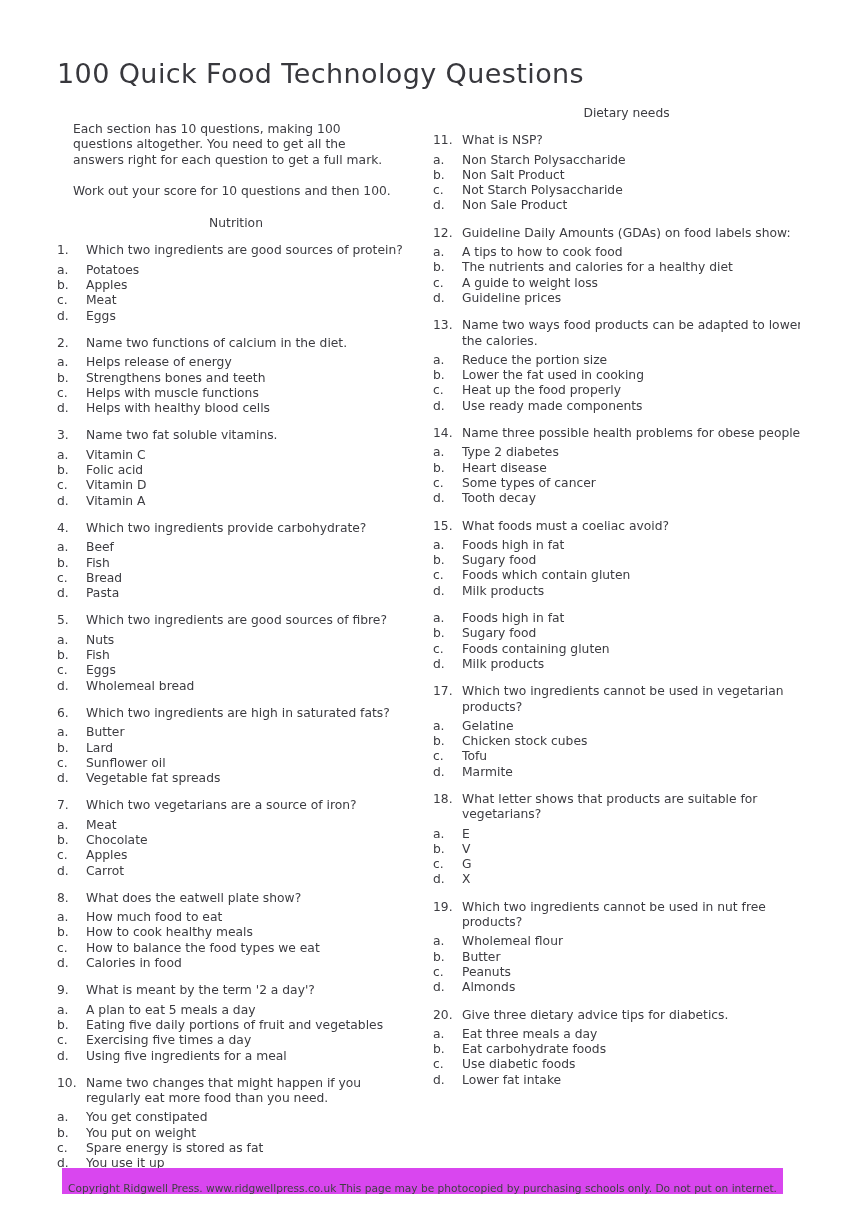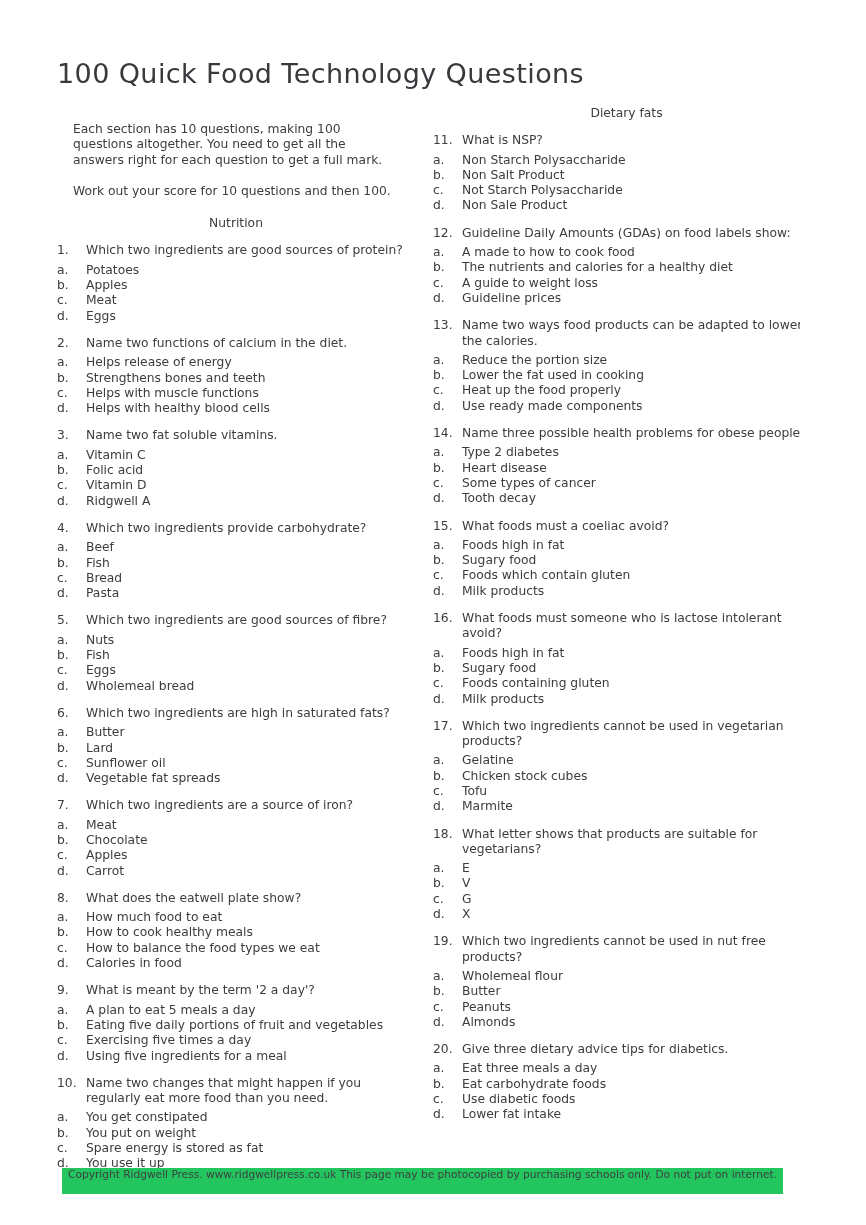--- a/index.html
+++ b/index.html
@@ -88,23 +88,23 @@
   .opt-text {
     flex: 1;
     min-width: 0;
   }
   .footer-bar {
     position: absolute;
     left: 62px;
     top: 1168px;
     width: 721px;
     height: 26px;
-    background: #22c55e;
+    background: #d946ef;
     display: flex;
-    align-items: flex-start;
+    align-items: flex-end;
     justify-content: center;
   }
   .footer-text {
     font-size: 10.6px;
     color: #3f3f42;
     white-space: nowrap;
   }
   .page-number {
     position: absolute;
     left: 821px;
@@ -190,21 +190,21 @@
               <div class="opt-row">
     <span class="opt-letter">b.</span>
     <span class="opt-text">Folic acid</span>
   </div>
               <div class="opt-row">
     <span class="opt-letter">c.</span>
     <span class="opt-text">Vitamin D</span>
   </div>
               <div class="opt-row">
     <span class="opt-letter">d.</span>
-    <span class="opt-text">Ridgwell A</span>
+    <span class="opt-text">Vitamin A</span>
   </div>
             </div>
   </div>
           <div class="q-block">
     <div class="q-row">
       <span class="q-num">4.</span>
       <span class="q-text">Which two ingredients provide carbohydrate?</span>
     </div>
     <div class="opts">
               <div class="opt-row">
@@ -269,21 +269,21 @@
   </div>
               <div class="opt-row">
     <span class="opt-letter">d.</span>
     <span class="opt-text">Vegetable fat spreads</span>
   </div>
             </div>
   </div>
           <div class="q-block">
     <div class="q-row">
       <span class="q-num">7.</span>
-      <span class="q-text">Which two ingredients are a source of iron?</span>
+      <span class="q-text">Which two vegetarians are a source of iron?</span>
     </div>
     <div class="opts">
               <div class="opt-row">
     <span class="opt-letter">a.</span>
     <span class="opt-text">Meat</span>
   </div>
               <div class="opt-row">
     <span class="opt-letter">b.</span>
     <span class="opt-text">Chocolate</span>
   </div>
@@ -366,21 +366,21 @@
               <div class="opt-row">
     <span class="opt-letter">d.</span>
     <span class="opt-text">You use it up</span>
   </div>
             </div>
   </div>
         </div>
     </div>
 
     <div class="col-right body-text">
-      <h2 class="section-heading">Dietary fats</h2>
+      <h2 class="section-heading">Dietary needs</h2>
       <div>
           <div class="q-block">
     <div class="q-row">
       <span class="q-num">11.</span>
       <span class="q-text">What is NSP?</span>
     </div>
     <div class="opts">
               <div class="opt-row">
     <span class="opt-letter">a.</span>
     <span class="opt-text">Non Starch Polysaccharide</span>
@@ -400,21 +400,21 @@
             </div>
   </div>
           <div class="q-block">
     <div class="q-row">
       <span class="q-num">12.</span>
       <span class="q-text">Guideline Daily Amounts (GDAs) on food labels show:</span>
     </div>
     <div class="opts">
               <div class="opt-row">
     <span class="opt-letter">a.</span>
-    <span class="opt-text">A made to how to cook food</span>
+    <span class="opt-text">A tips to how to cook food</span>
   </div>
               <div class="opt-row">
     <span class="opt-letter">b.</span>
     <span class="opt-text">The nutrients and calories for a healthy diet</span>
   </div>
               <div class="opt-row">
     <span class="opt-letter">c.</span>
     <span class="opt-text">A guide to weight loss</span>
   </div>
               <div class="opt-row">
@@ -489,24 +489,20 @@
     <span class="opt-letter">c.</span>
     <span class="opt-text">Foods which contain gluten</span>
   </div>
               <div class="opt-row">
     <span class="opt-letter">d.</span>
     <span class="opt-text">Milk products</span>
   </div>
             </div>
   </div>
           <div class="q-block">
-    <div class="q-row">
-      <span class="q-num">16.</span>
-      <span class="q-text">What foods must someone who is lactose intolerant avoid?</span>
-    </div>
     <div class="opts">
               <div class="opt-row">
     <span class="opt-letter">a.</span>
     <span class="opt-text">Foods high in fat</span>
   </div>
               <div class="opt-row">
     <span class="opt-letter">b.</span>
     <span class="opt-text">Sugary food</span>
   </div>
               <div class="opt-row">

